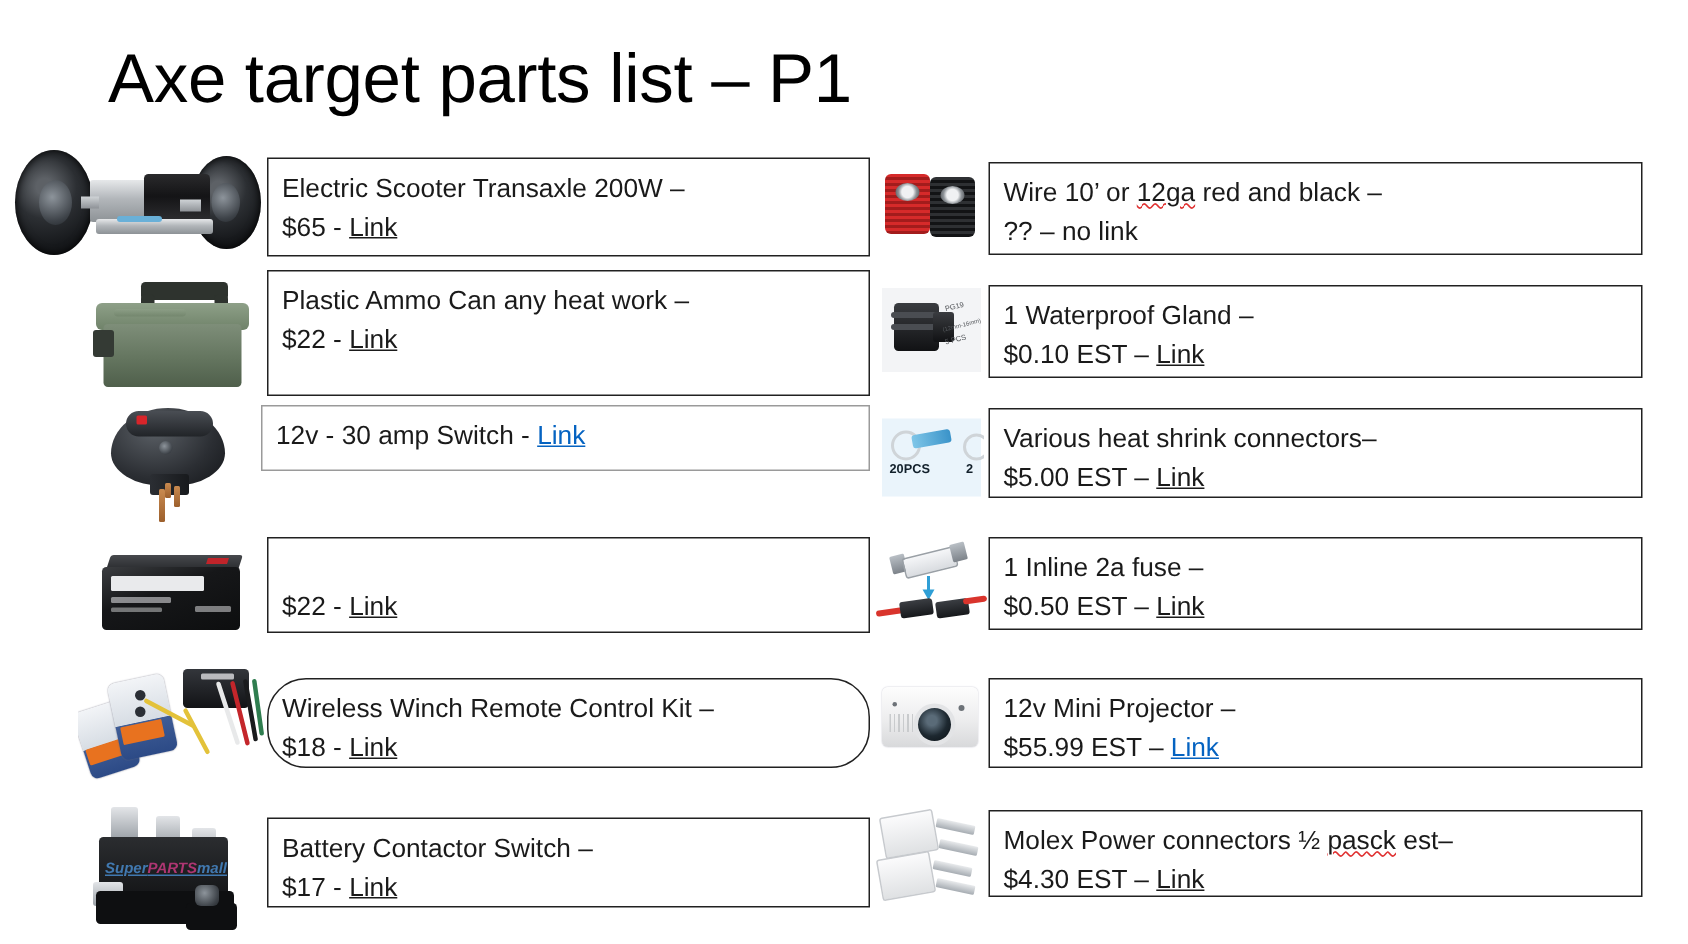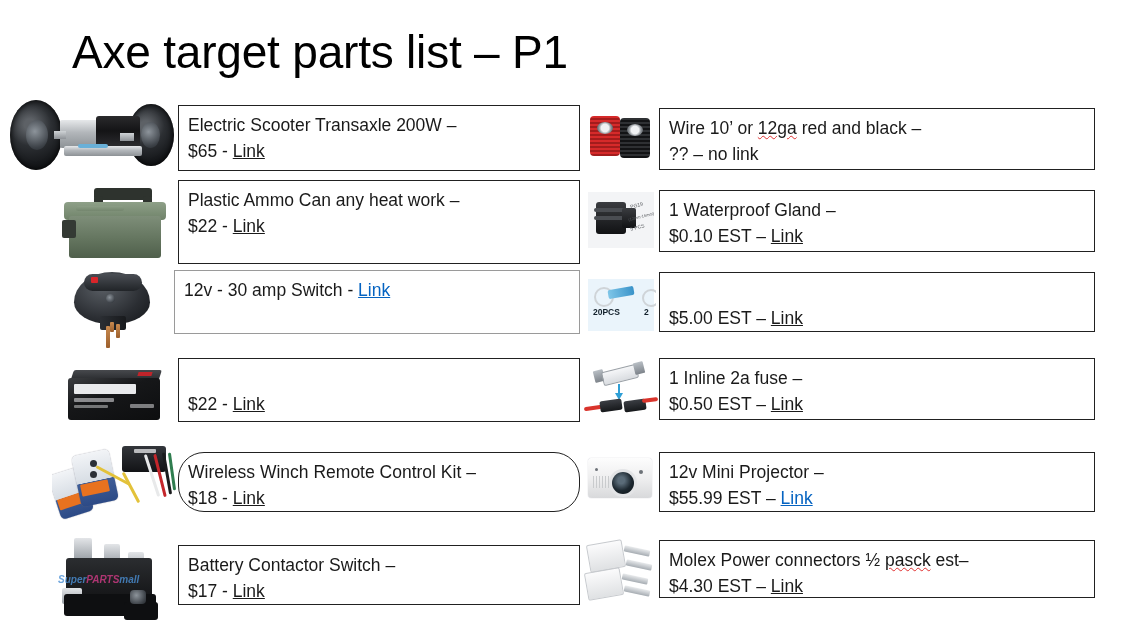--- a/index.html
+++ b/index.html
@@ -178,21 +178,21 @@
       <div class="sw-body" style="left:24px;top:6px;width:76px;height:52px;"></div>
       <div class="sw-rocker" style="left:34px;top:8px;width:58px;height:17px;"></div>
       <div class="sw-red" style="left:41px;top:11px;width:7px;height:6px;"></div>
       <div class="hub" style="left:56px;top:28px;width:9px;height:9px;"></div>
       <div class="sw-neck" style="left:50px;top:50px;width:26px;height:14px;"></div>
       <div class="term" style="left:56px;top:60px;width:4px;height:22px;"></div>
       <div class="term" style="left:66px;top:58px;width:4px;height:14px;"></div>
       <div class="term" style="left:60px;top:56px;width:4px;height:10px;"></div>
     </div>
   </div>
-  <div class="box gray" style="left:174px;top:270px;width:406px;height:64px;">
+  <div class="box gray" style="left:174px;top:270px;width:406px;height:44px;">
     <div class="txt"><span>12v - 30 amp Switch - </span><span class="lnk blue">Link</span></div>
   </div>
 
   <div class="thumb" style="left:58px;top:358px;width:118px;height:72px;">
     <div class="art">
       <div class="bat-top" style="left:14px;top:12px;width:88px;height:12px;transform:skewX(-18deg);"></div>
       <div class="bat-body" style="left:10px;top:20px;width:92px;height:42px;"></div>
       <div class="bat-label" style="left:16px;top:26px;width:62px;height:10px;"></div>
       <div class="bat-label" style="left:16px;top:40px;width:40px;height:4px;opacity:.55;"></div>
       <div class="bat-label" style="left:16px;top:47px;width:34px;height:3px;opacity:.45;"></div>
@@ -229,21 +229,21 @@
   <div class="thumb" style="left:52px;top:532px;width:126px;height:95px;">
     <div class="art">
       <div class="ct-post" style="left:22px;top:6px;width:18px;height:22px;"></div>
       <div class="ct-post" style="left:52px;top:12px;width:16px;height:20px;"></div>
       <div class="ct-post" style="left:76px;top:20px;width:16px;height:20px;"></div>
       <div class="ct-body" style="left:14px;top:26px;width:86px;height:44px;"></div>
       <div class="ct-post" style="left:10px;top:56px;width:20px;height:16px;"></div>
       <div class="ct-base" style="left:12px;top:62px;width:92px;height:22px;"></div>
       <div class="ct-base" style="left:72px;top:70px;width:34px;height:18px;"></div>
       <div class="hub" style="left:78px;top:58px;width:16px;height:14px;border-radius:4px;"></div>
-      <div class="ct-wm" style="left:6px;top:42px;">Super<b>PARTS</b>mall</div>
+      <div class="ct-wm" style="left:18px;top:42px;text-decoration:underline;">Super<b>PARTS</b>mall</div>
     </div>
   </div>
   <div class="box" style="left:178px;top:545px;width:402px;height:60px;">
     <div class="txt"><span>Battery Contactor Switch –</span><br><span>$17 - </span><span class="lnk black">Link</span></div>
   </div>
 
   <div class="thumb" style="left:586px;top:104px;width:70px;height:68px;">
     <div class="art">
       <div class="spool" style="left:4px;top:12px;width:30px;height:40px;background:repeating-linear-gradient(180deg,#d62a2a 0 2px,#a31c1c 2px 4px);"></div>
       <div class="spool-core" style="left:11px;top:18px;width:16px;height:12px;"></div>
@@ -275,21 +275,21 @@
     <div class="art">
       <div class="hs-card" style="left:2px;top:2px;width:66px;height:52px;"></div>
       <div class="hs-ring" style="left:8px;top:10px;width:16px;height:16px;"></div>
       <div class="hs-barrel" style="left:22px;top:11px;width:26px;height:9px;transform:rotate(-10deg);"></div>
       <div class="hs-ring" style="left:56px;top:12px;width:14px;height:14px;"></div>
       <div class="hs-txt" style="left:7px;top:30px;">20PCS</div>
       <div class="hs-txt" style="left:58px;top:30px;">2</div>
     </div>
   </div>
   <div class="box" style="left:659px;top:272px;width:436px;height:60px;">
-    <div class="txt"><br><span>$5.00 EST – </span><span class="lnk black">Link</span></div>
+    <div class="txt"><span>Various heat shrink connectors–</span><br><span>$5.00 EST – </span><span class="lnk black">Link</span></div>
   </div>
 
   <div class="thumb" style="left:582px;top:358px;width:76px;height:70px;">
     <div class="art">
       <div class="fz-cap" style="left:12px;top:12px;width:10px;height:12px;transform:rotate(-14deg);"></div>
       <div class="fz-glass" style="left:20px;top:10px;width:34px;height:12px;transform:rotate(-14deg);"></div>
       <div class="fz-cap" style="left:52px;top:4px;width:10px;height:12px;transform:rotate(-14deg);"></div>
       <div class="fz-stem" style="left:36px;top:26px;width:2px;height:10px;"></div>
       <div class="fz-arrow" style="left:33px;top:35px;"></div>
       <div class="fz-wire" style="left:2px;top:48px;width:18px;height:4px;transform:rotate(-8deg);"></div>

